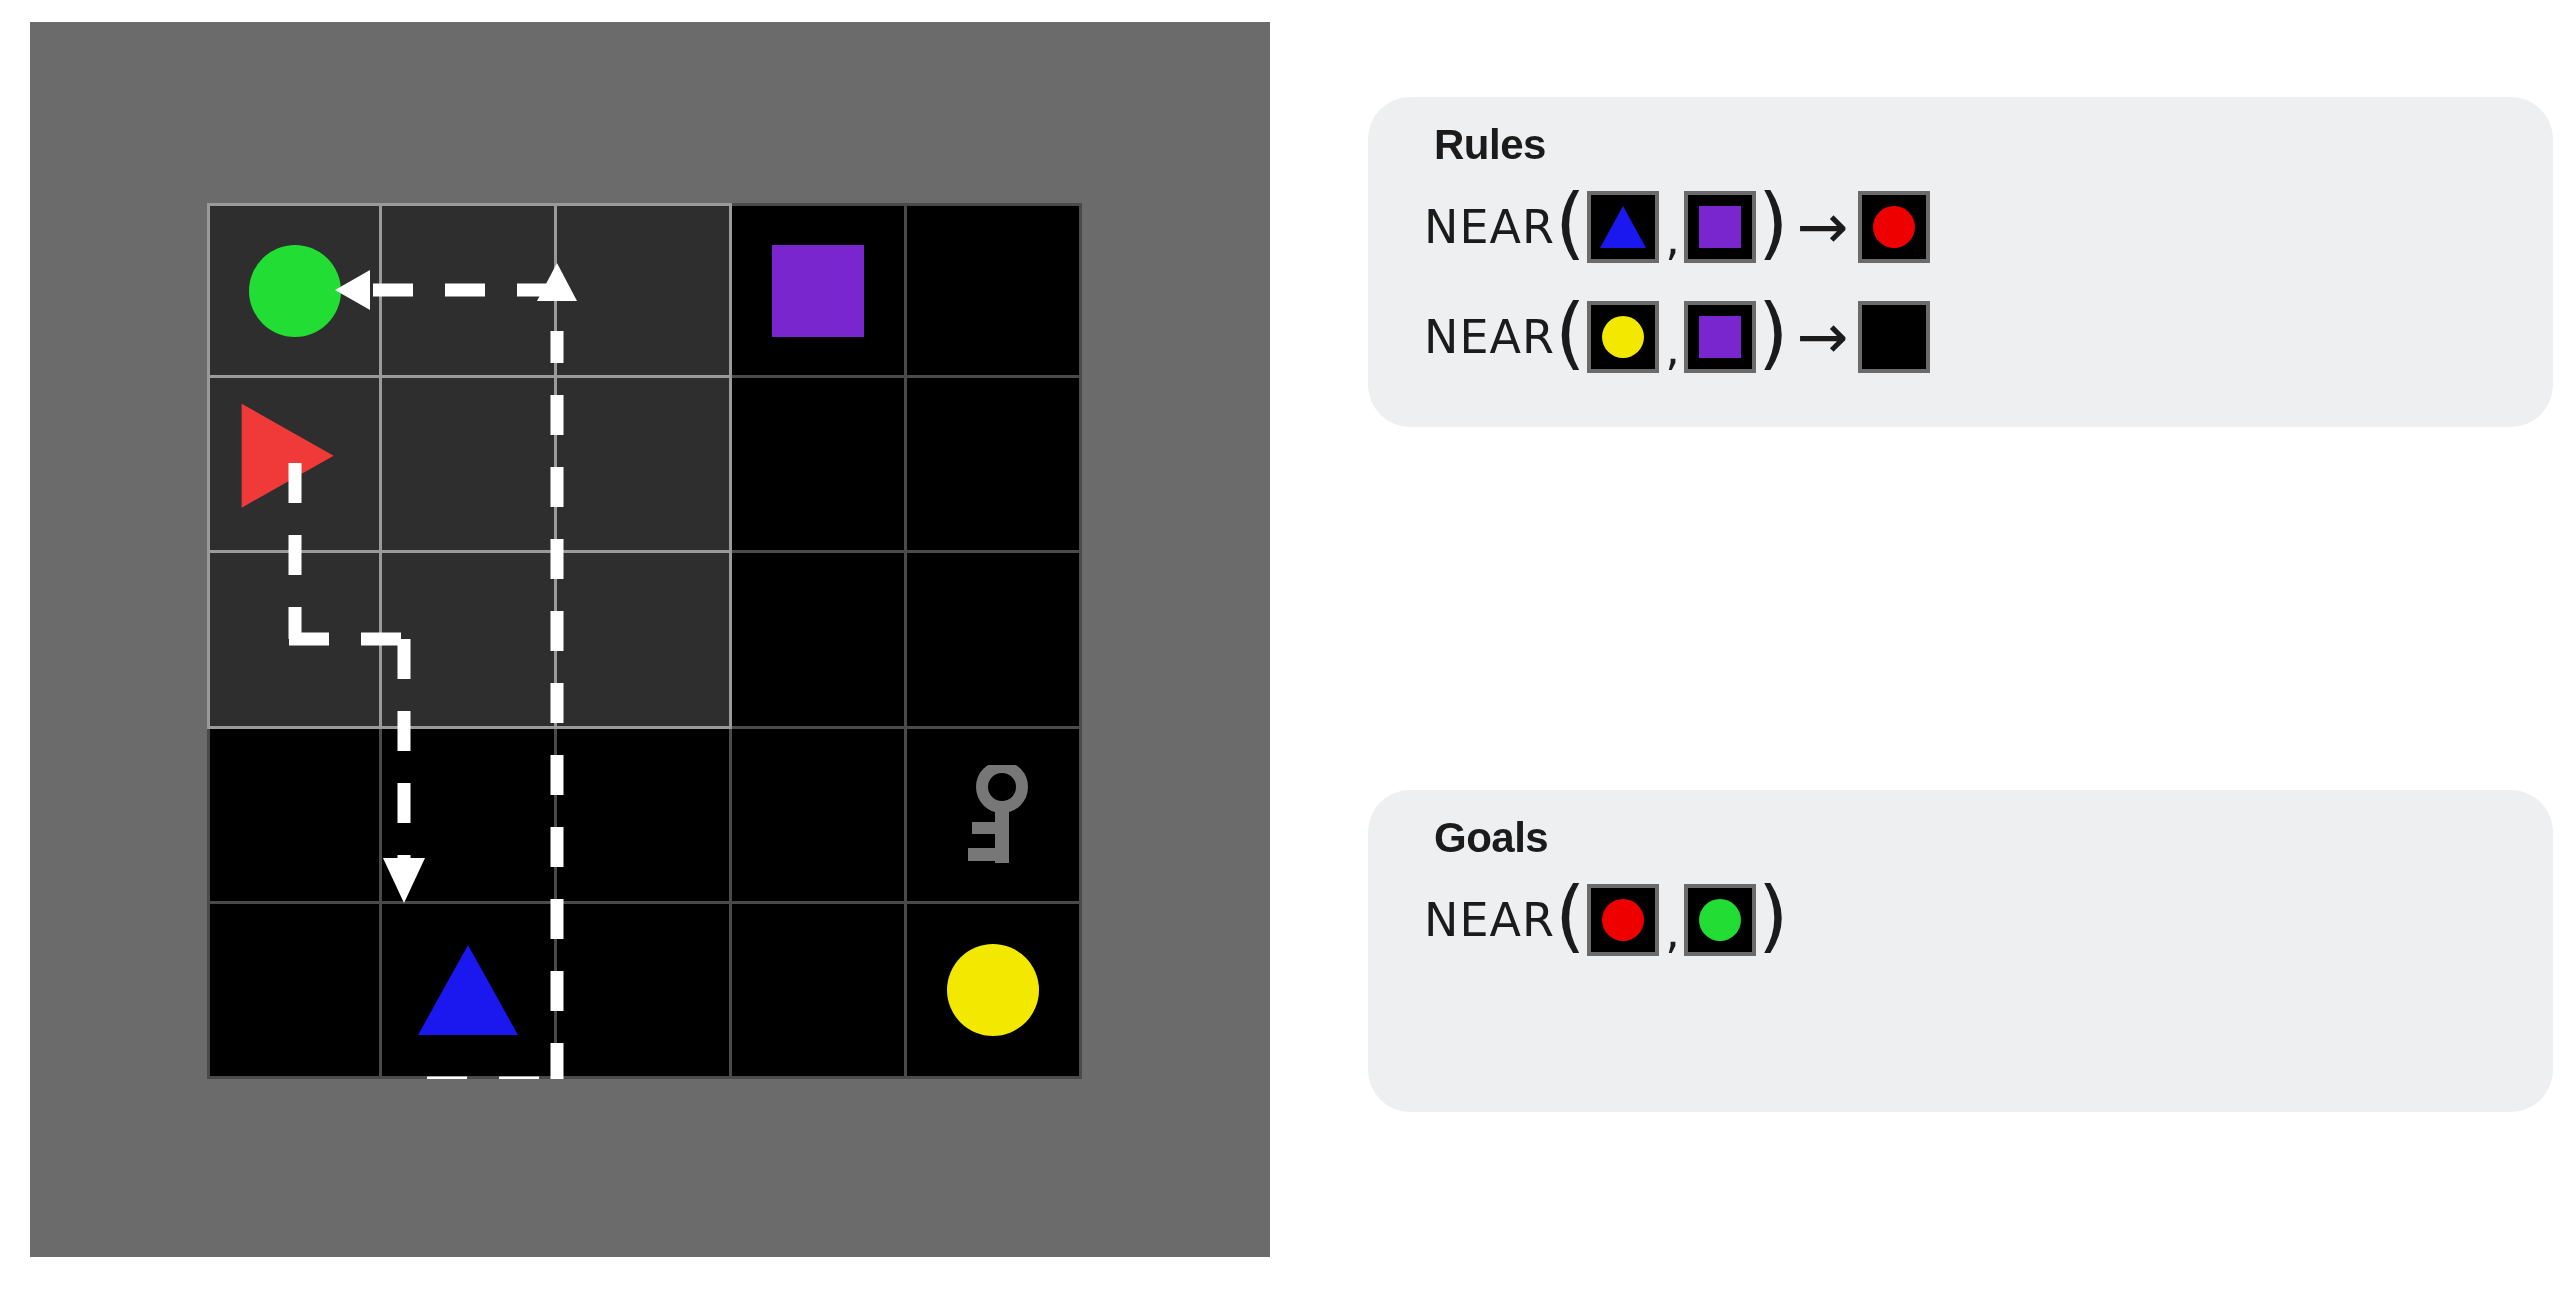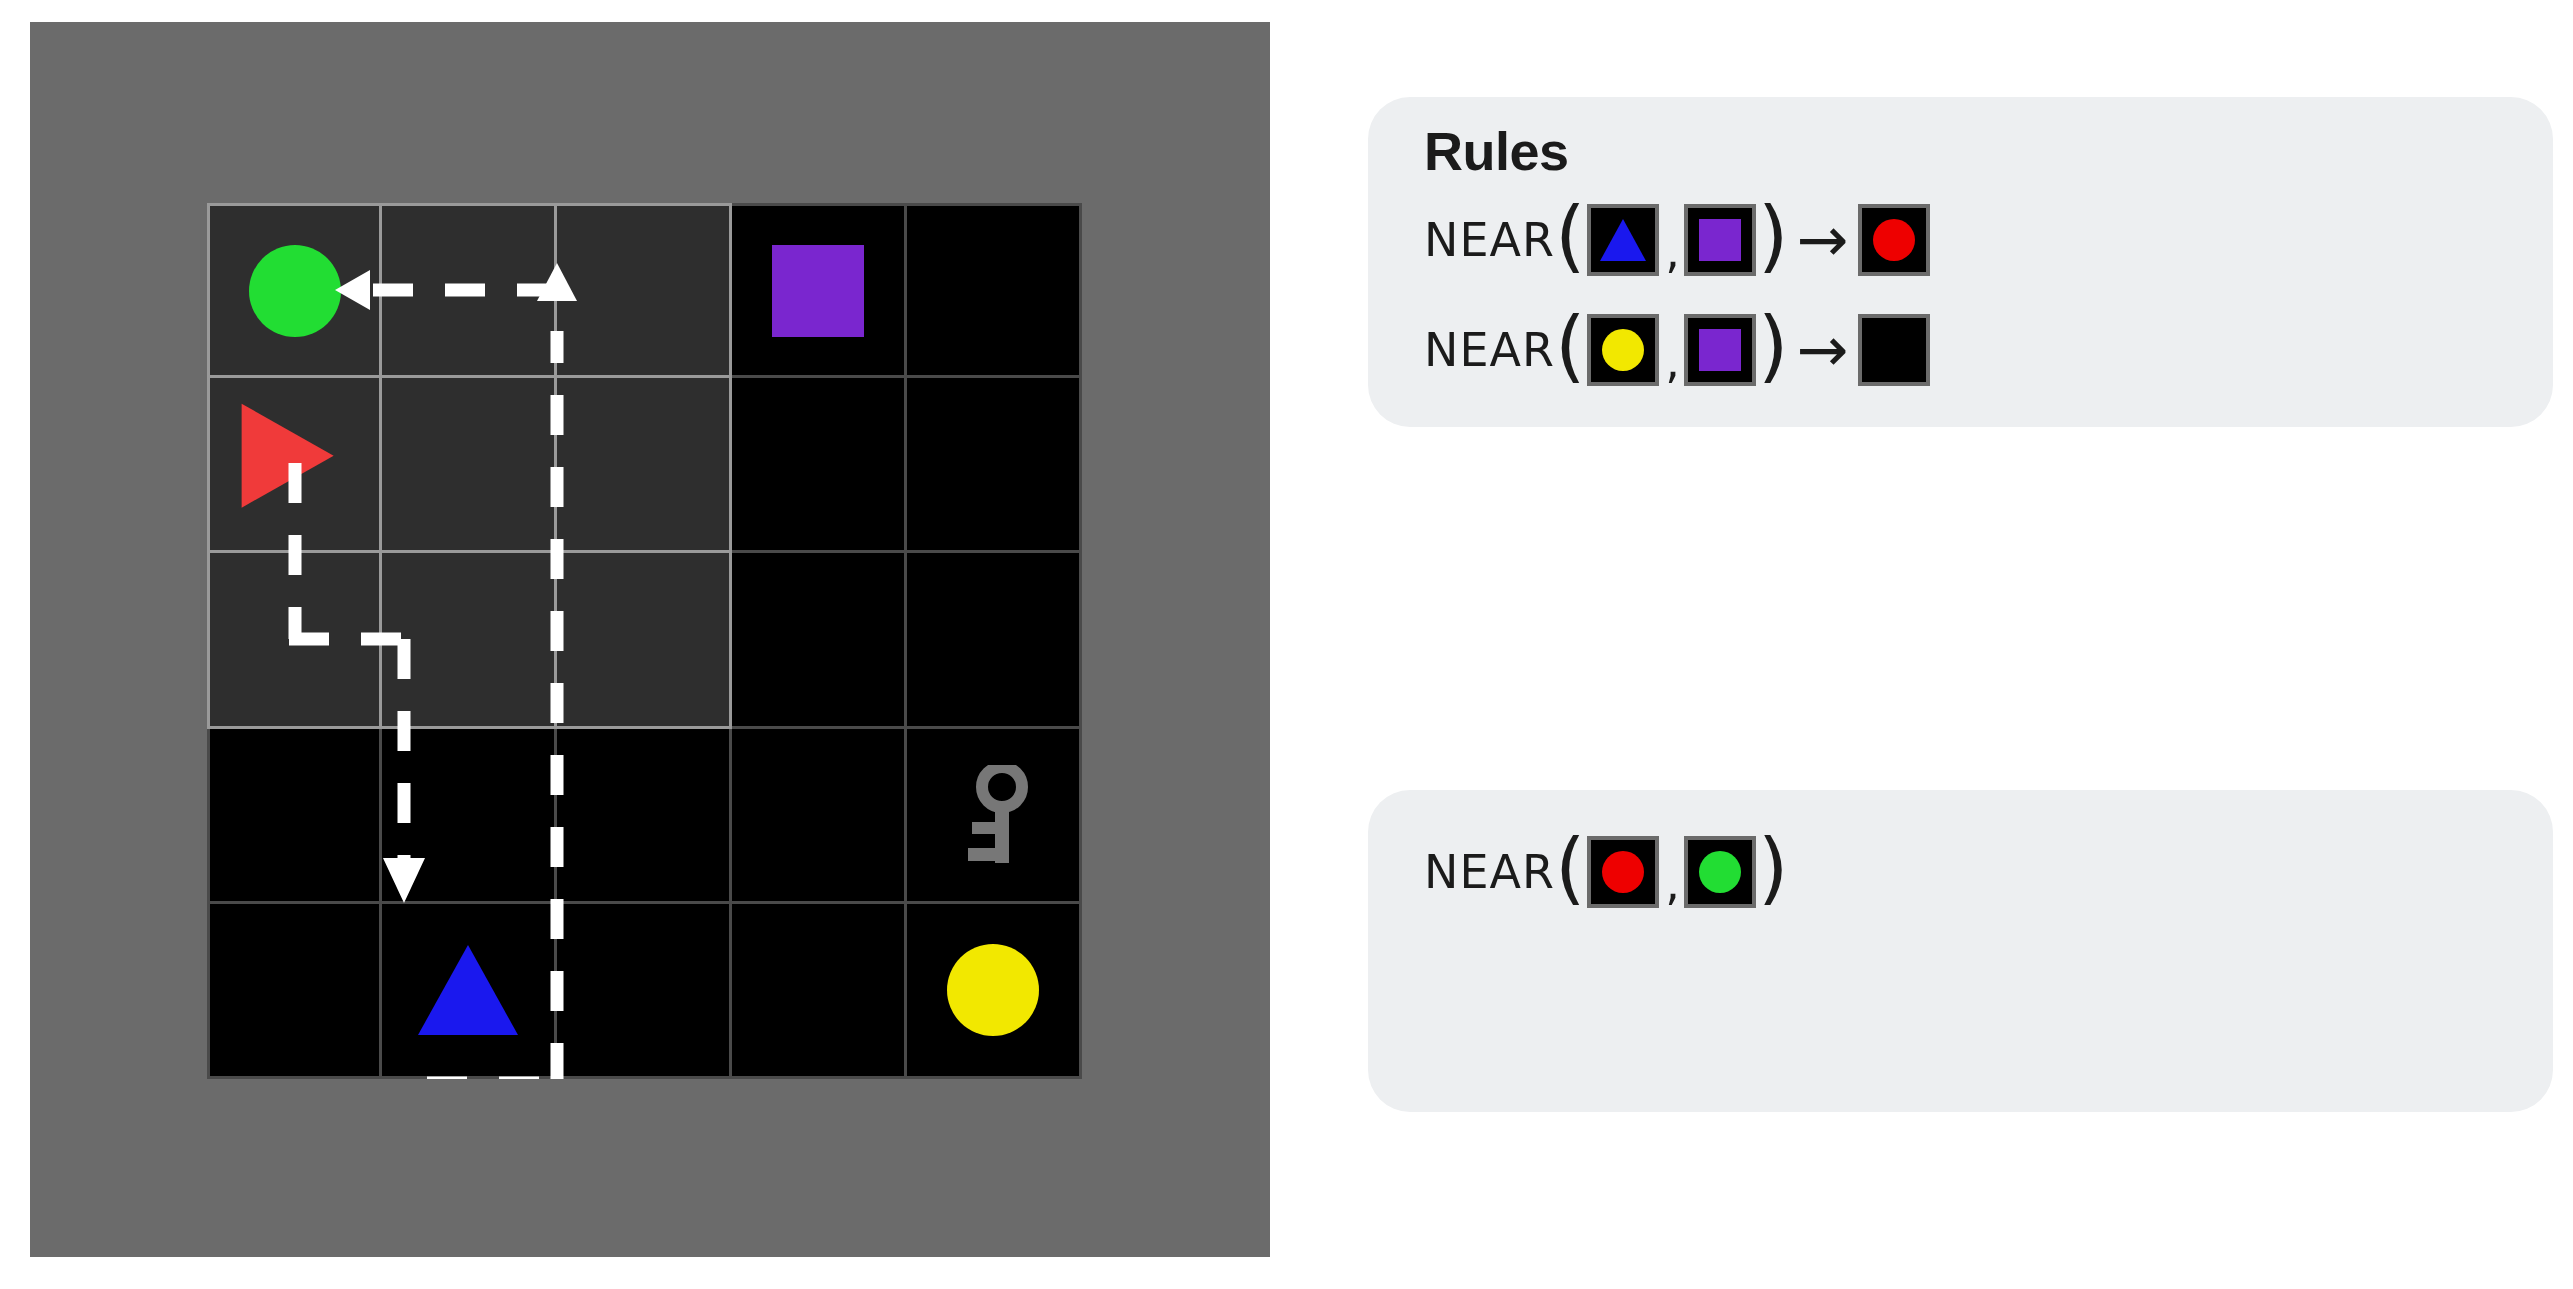--- a/index.html
+++ b/index.html
@@ -116,26 +116,26 @@
   #goals-panel {
     position: absolute;
     left: 0;
     top: 790px;
     width: 1185px;
     height: 322px;
     padding: 26px 56px 0 56px;
   }
 
   .panel-title {
-    font-size: 54px;
+    font-size: 42px;
     font-weight: bold;
     color: #1b1b1b;
     letter-spacing: -0.5px;
     line-height: 1.05;
-    margin: 0 0 6px 0;
+    margin: 0 0 6px 10px;
   }
 
   .expr-row {
     display: flex;
     align-items: center;
     height: 108px;
     margin-top: 2px;
   }
   .tok {
     font-size: 46px;
@@ -282,20 +282,21 @@
       <span class="chip">
         <span class="s square" style="background:#7a26cf;"></span>
       </span>
       <span class="tok paren">)</span>
       <span class="tok arrow">→</span>
       <span class="chip plain"></span>
     </div>
   </div>
 
   <div class="panel" id="goals-panel">
+    <div class="panel-title">Goals</div>
 
     <div class="expr-row">
       <span class="tok fn">NEAR</span>
       <span class="tok paren">(</span>
       <span class="chip">
         <span class="s circle" style="background:#ee0000;"></span>
       </span>
       <span class="tok comma">,</span>
       <span class="chip">
         <span class="s circle" style="background:#22dd33;"></span>

